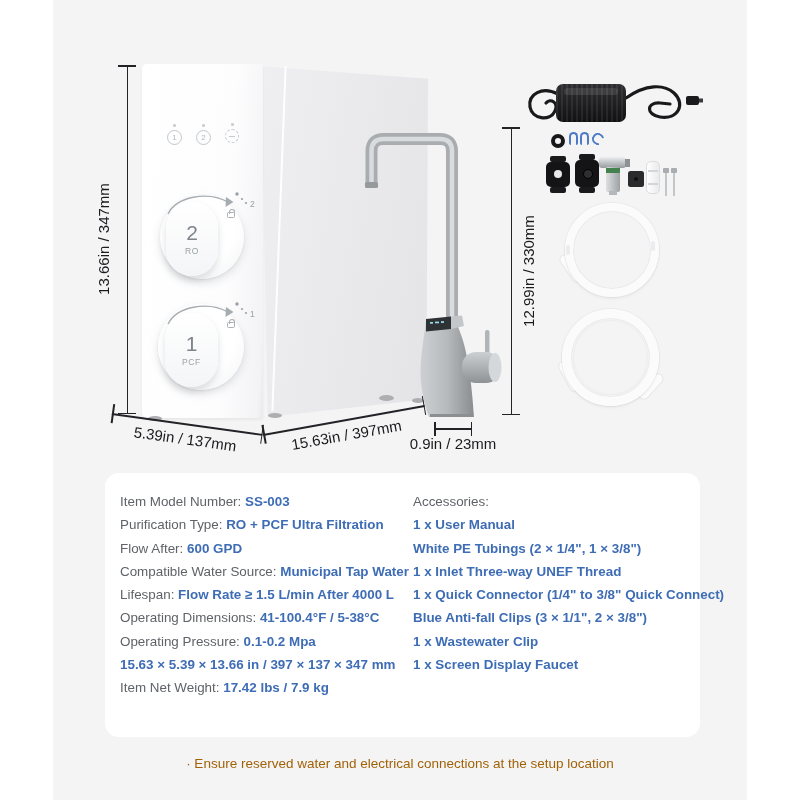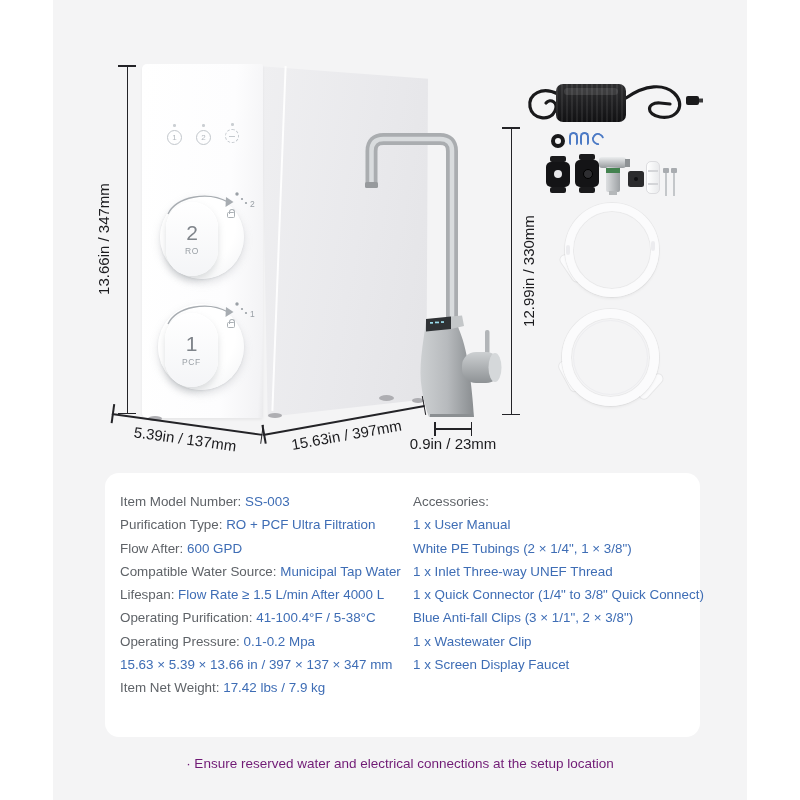--- a/index.html
+++ b/index.html
@@ -68,22 +68,22 @@
       box-shadow:0 0 0 1px rgba(0,0,0,.045),inset 0 0 0 1px rgba(0,0,0,.045),0 2px 3px rgba(0,0,0,.05)}
   .coil-inner::after{content:"";position:absolute;inset:2px;border:1.5px solid #ededf0;border-radius:50%}
   .coil-tail{position:absolute;background:#fbfbfc;border-radius:5px;box-shadow:0 0 0 1px rgba(0,0,0,.05)}
   .coil-band{position:absolute;width:4px;height:10px;border-radius:2px;background:#ececef}
 
   
   .panel{position:absolute;left:105px;top:473px;width:595px;height:264px;background:#ffffff;border-radius:14px}
   .spec-col{position:absolute;top:490px}
   .spec-row{line-height:23.3px;font-size:13.4px;white-space:nowrap}
   .spec-label{color:#5f6368}
-  .spec-value{color:#3e6db5;font-weight:400}
-  .note{position:absolute;left:53px;top:756px;width:694px;text-align:center;font-size:13.5px;color:#701a75}
+  .spec-value{color:#3e6db5;font-weight:700}
+  .note{position:absolute;left:53px;top:756px;width:694px;text-align:center;font-size:13.5px;color:#a16207}
 </style>
 </head>
 <body>
 
 <div class="canvas"></div>
 
 <div class="side-face"></div>
 <div class="seam"></div>
 <div class="front-face"></div>
 <div class="foot" style="left:148px;top:416px;width:14px;height:5px"></div>
@@ -242,21 +242,21 @@
 <div class="coil coil-inner" style="left:562px;top:309px;width:97px;height:97px;border-width:9px"></div>
 
 <div class="panel"></div>
 
 <div class="spec-col" style="left:120px;width:292px">
   <div class="spec-row"><span class="spec-label">Item Model Number: </span><span class="spec-value">SS-003</span></div>
   <div class="spec-row"><span class="spec-label">Purification Type: </span><span class="spec-value">RO + PCF Ultra Filtration</span></div>
   <div class="spec-row"><span class="spec-label">Flow After: </span><span class="spec-value">600 GPD</span></div>
   <div class="spec-row"><span class="spec-label">Compatible Water Source: </span><span class="spec-value">Municipal Tap Water</span></div>
   <div class="spec-row"><span class="spec-label">Lifespan: </span><span class="spec-value">Flow Rate ≥ 1.5 L/min After 4000 L</span></div>
-  <div class="spec-row"><span class="spec-label">Operating Purification: </span><span class="spec-value">41-100.4°F / 5-38°C</span></div>
+  <div class="spec-row"><span class="spec-label">Operating Dimensions: </span><span class="spec-value">41-100.4°F / 5-38°C</span></div>
   <div class="spec-row"><span class="spec-label">Operating Pressure: </span><span class="spec-value">0.1-0.2 Mpa</span></div>
   <div class="spec-row"><span class="spec-label"></span><span class="spec-value">15.63 × 5.39 × 13.66 in / 397 × 137 × 347 mm</span></div>
   <div class="spec-row"><span class="spec-label">Item Net Weight: </span><span class="spec-value">17.42 lbs / 7.9 kg</span></div>
 </div>
 
 <div class="spec-col" style="left:413px;width:280px">
   <div class="spec-row spec-label">Accessories:</div>
   <div class="spec-row spec-value">1 x User Manual</div>
   <div class="spec-row spec-value">White PE Tubings (2 × 1/4", 1 × 3/8")</div>
   <div class="spec-row spec-value">1 x Inlet Three-way UNEF Thread</div>

